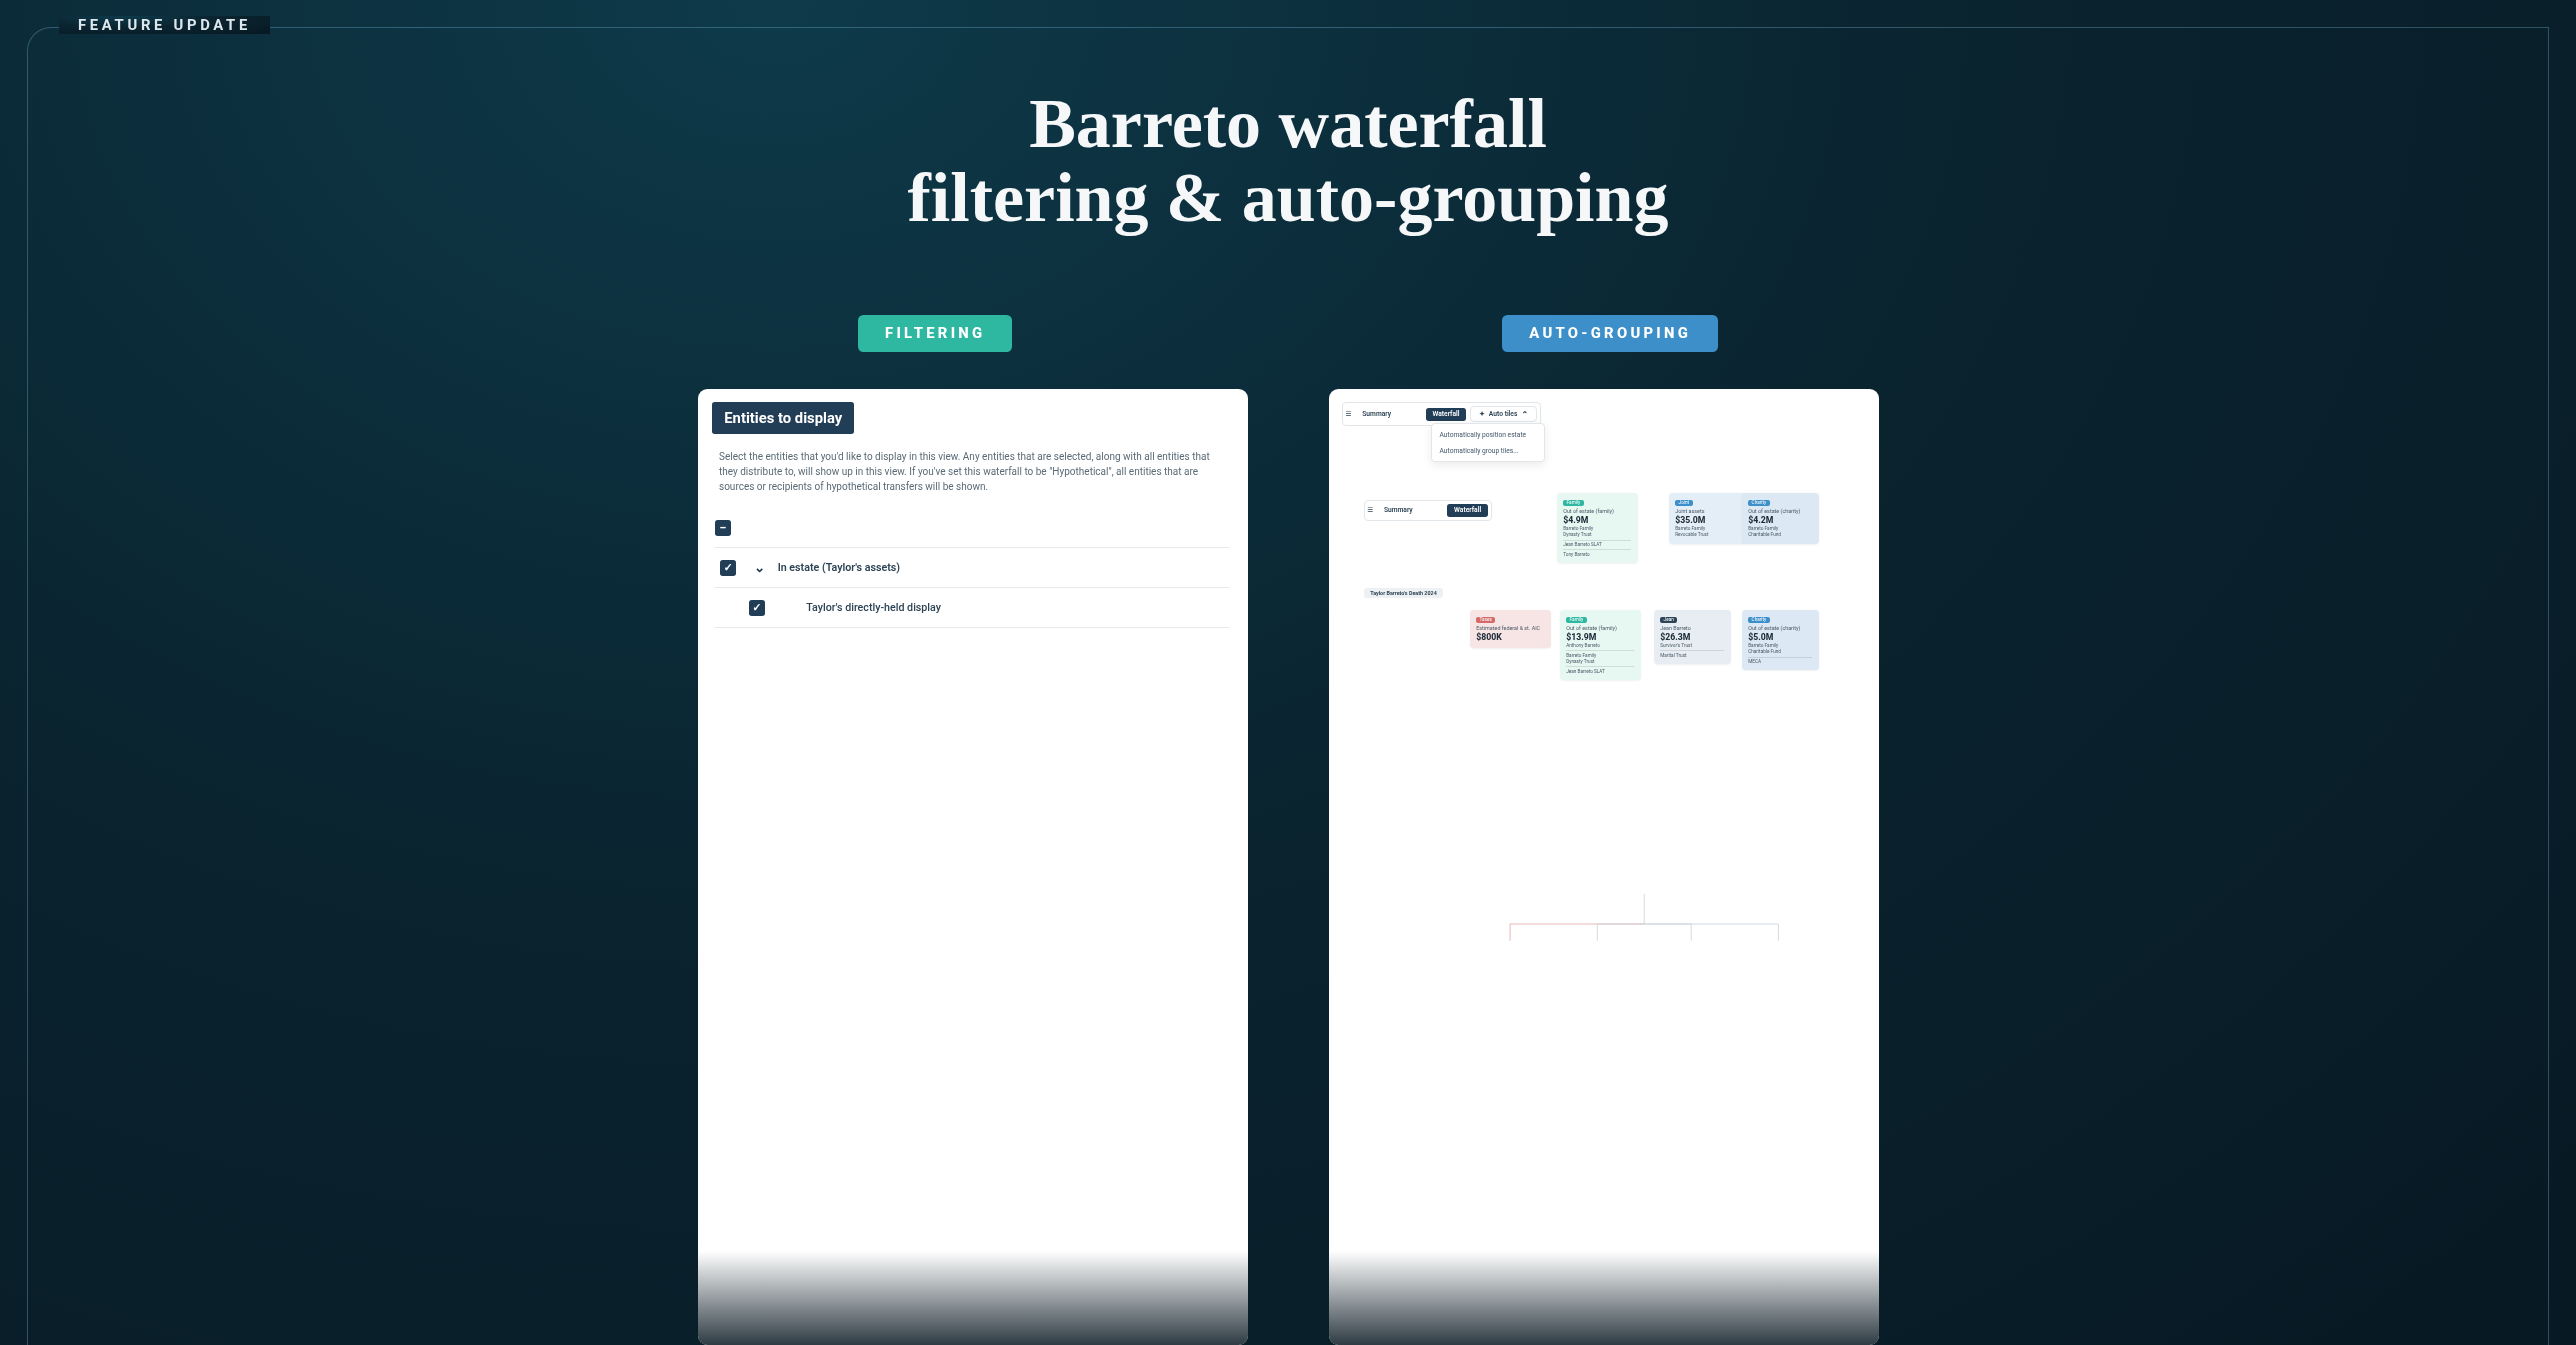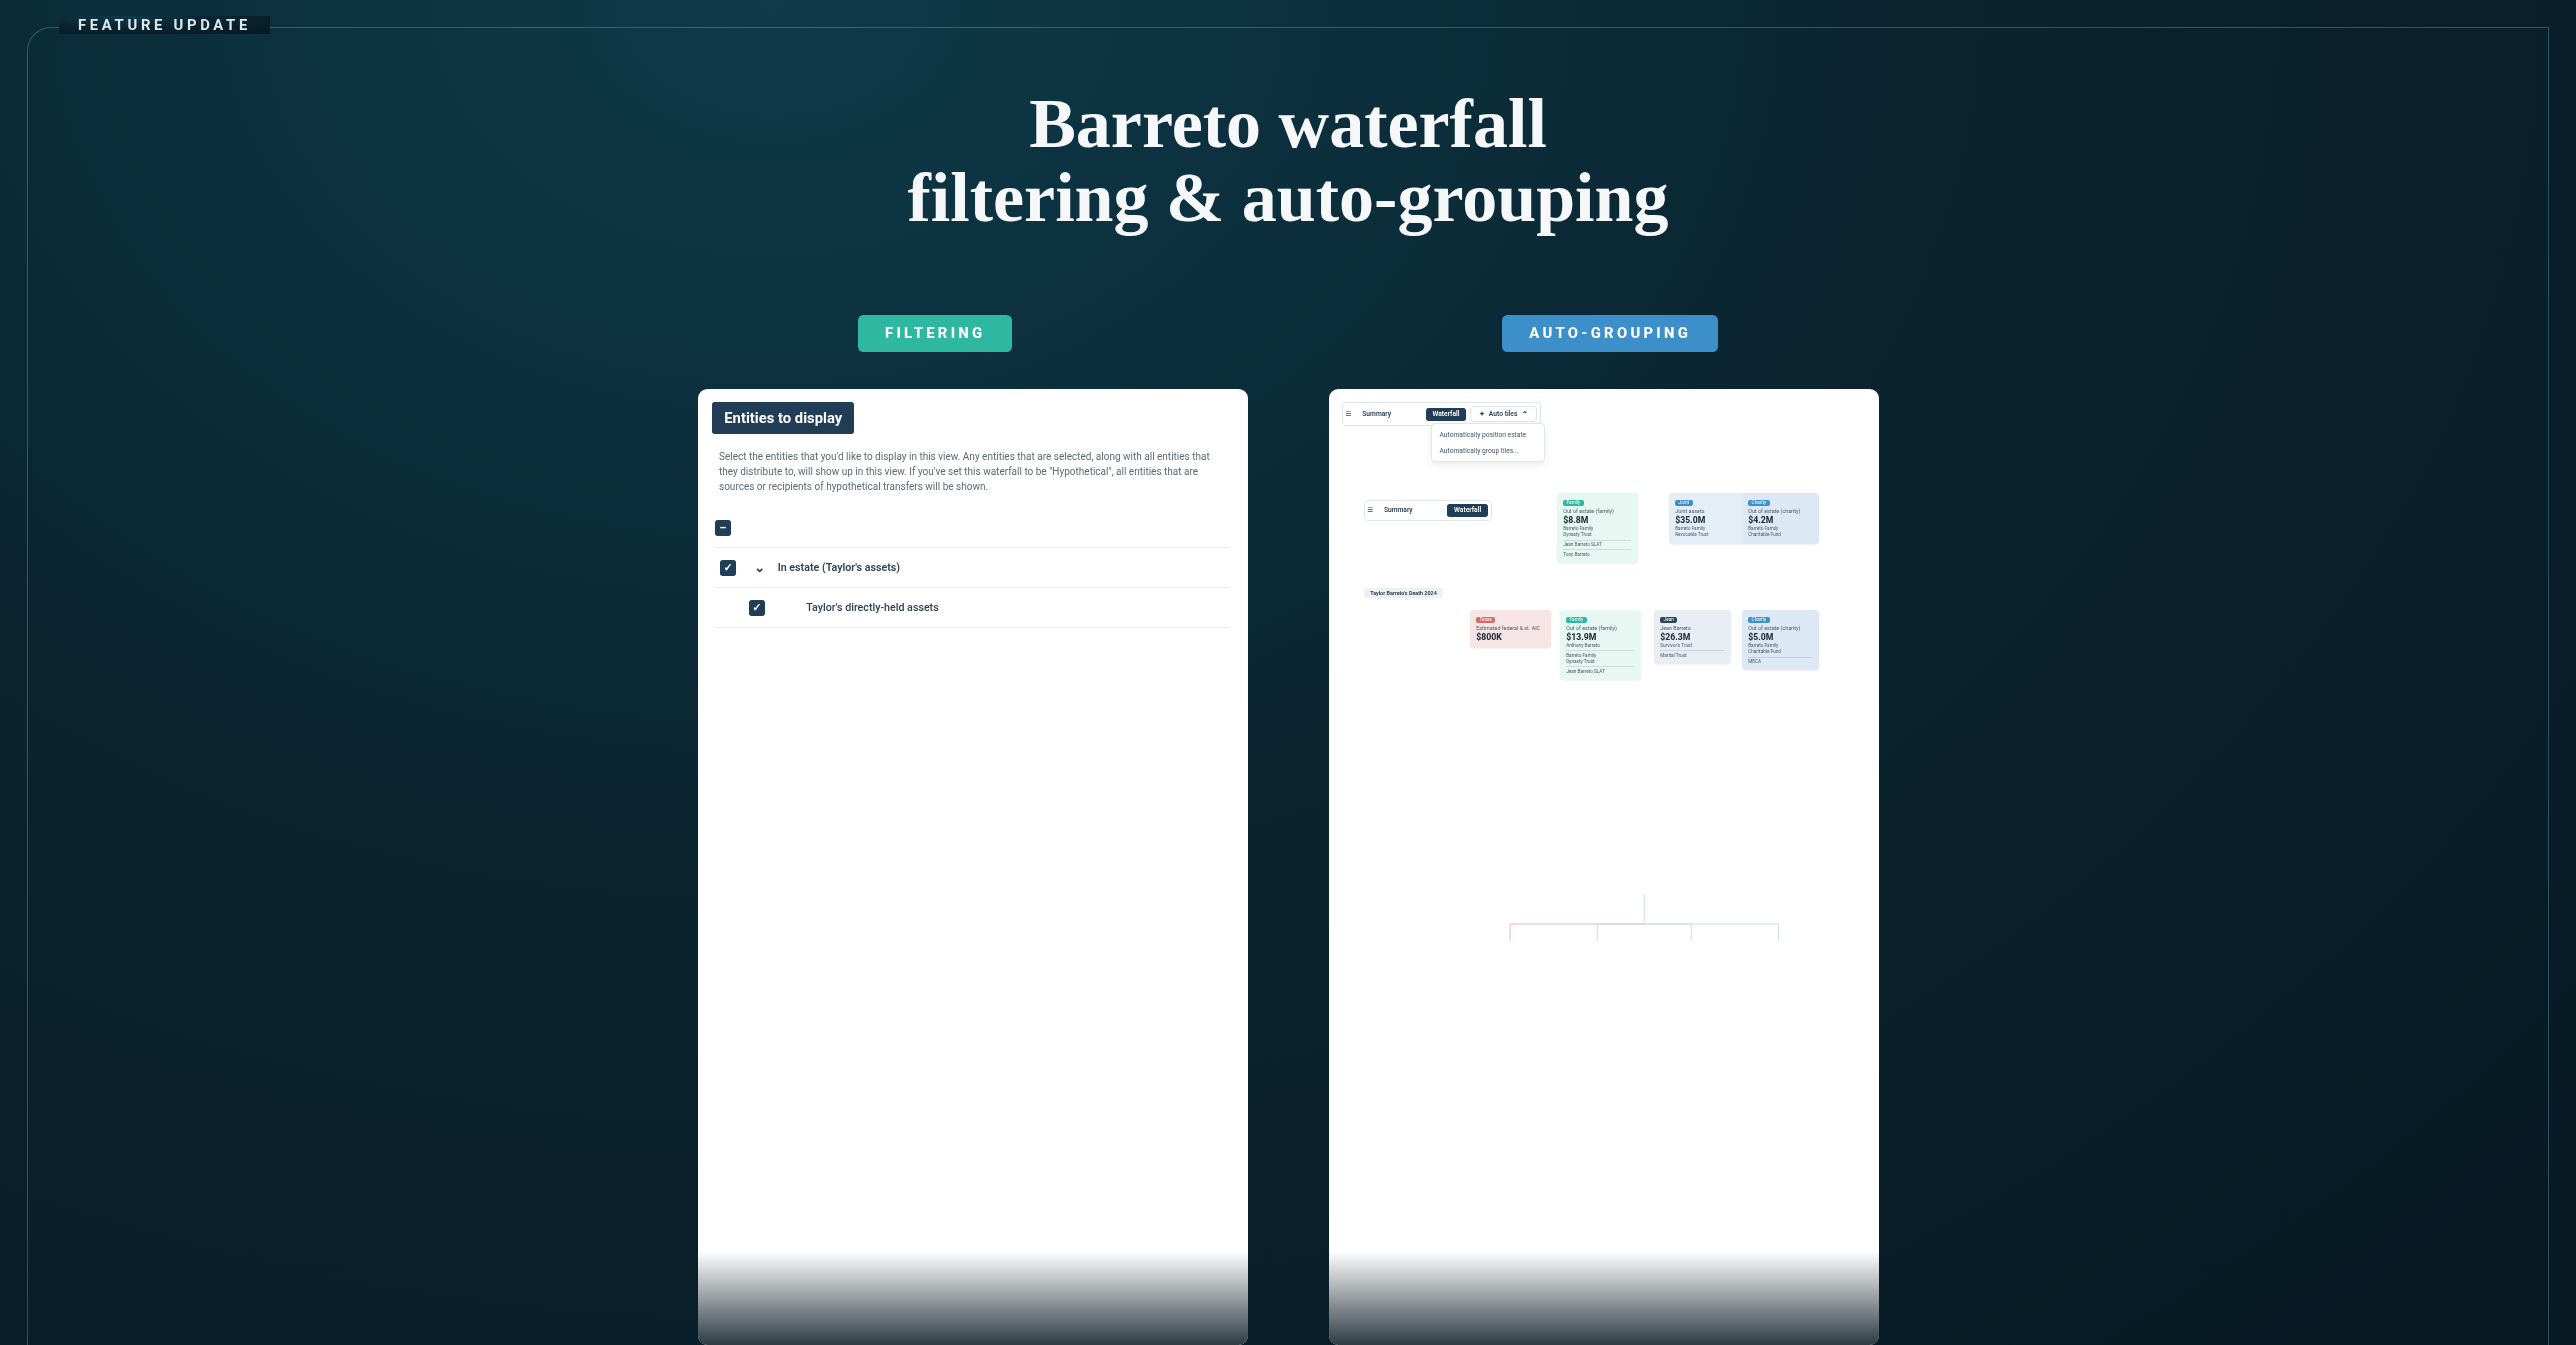--- a/index.html
+++ b/index.html
@@ -184,21 +184,21 @@
         <span class="cb minus"></span>
       </div>
       <div class="ent-row indent1">
         <span class="cb check"></span>
         <span class="caret down"></span>
         <span>In estate (Taylor's assets)</span>
       </div>
       <div class="ent-row sub indent2">
         <span class="cb check"></span>
         <span class="spacer-caret"></span>
-        <span>Taylor's directly-held assets</span>
+        <span>Taylor's directly-held display</span>
       </div>
     </div>
   </div>
 
   <div class="panel rp">
     <div class="rp-bar">
       <span>☰</span>
       <span class="rp-tab">Summary</span>
       <span class="rp-tab active">Waterfall</span>
       <span class="rp-btn">
@@ -228,21 +228,21 @@
         <path d="M540 305 V330"></path>
       <path d="M470 305 H670"></path>
         <path d="M670 305 V330"></path>
     </svg>
 
     <div class="death-pill" style="top:199px; left:35px;">Taylor Barreto's Death 2024</div>
 
     <div class="tile teal-t" style="top:104px; left:228px; width:81px;">
       <span class="tag">Family</span>
       <div class="t1">Out of estate (family)</div>
-      <div class="val">$8.8M</div>
+      <div class="val">$4.9M</div>
       <div class="line">Barreto Family</div>
       <div class="line">Dynasty Trust</div><hr>
       <div class="line">Jean Barreto SLAT</div><hr>
       <div class="line">Tony Barreto</div>
     </div>
     <div class="tile blue-t" style="top:104px; left:340px;">
       <span class="tag">Joint</span>
       <div class="t1">Joint assets</div>
       <div class="val">$35.0M</div>
       <div class="line">Barreto Family</div>

